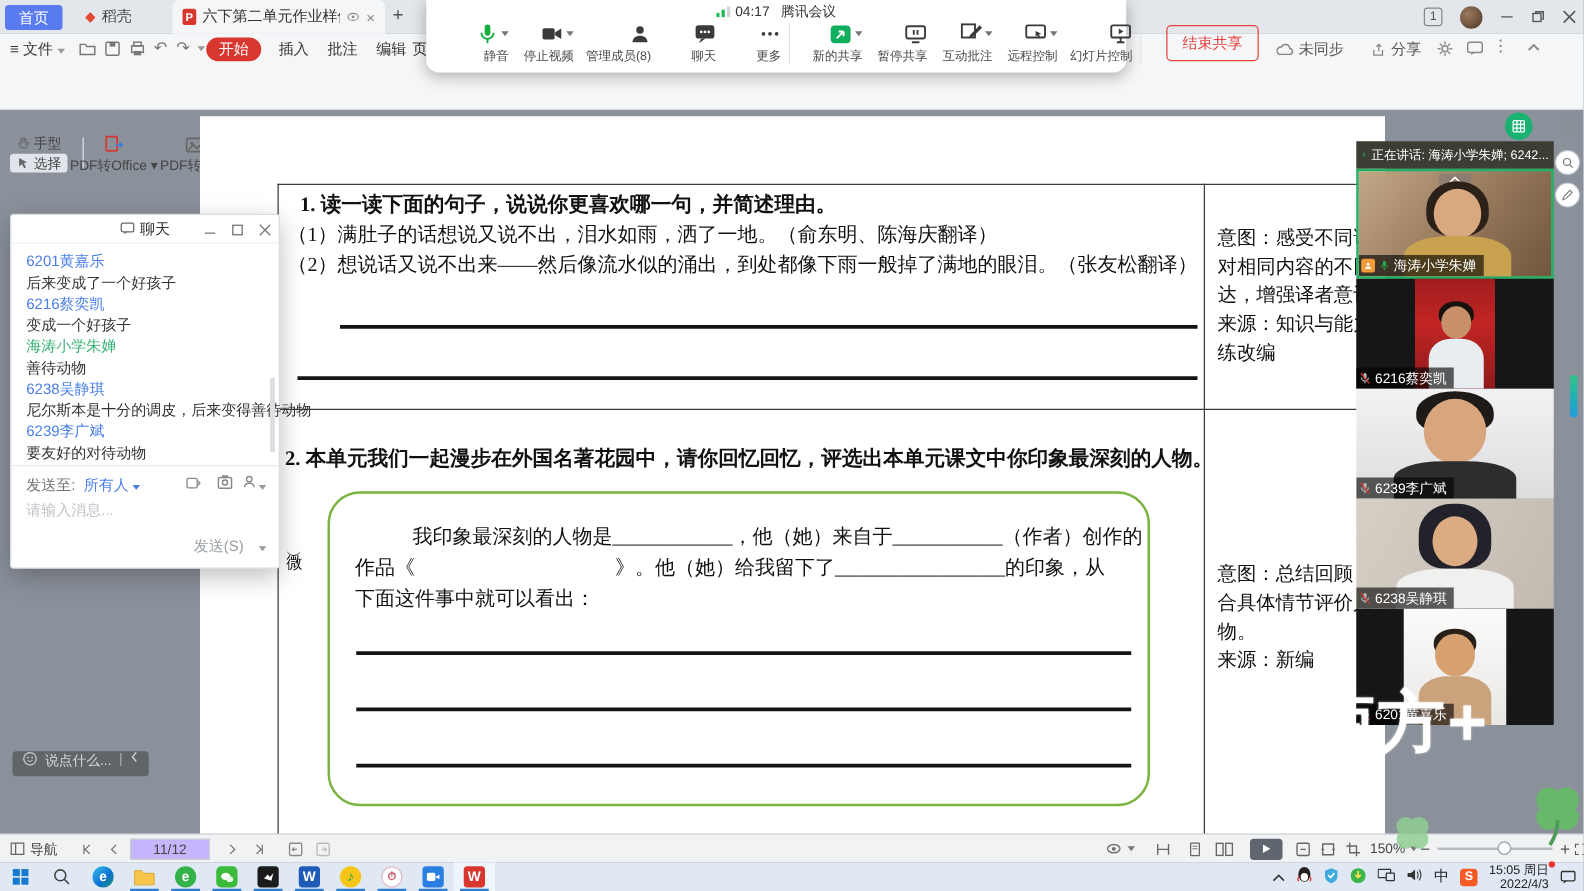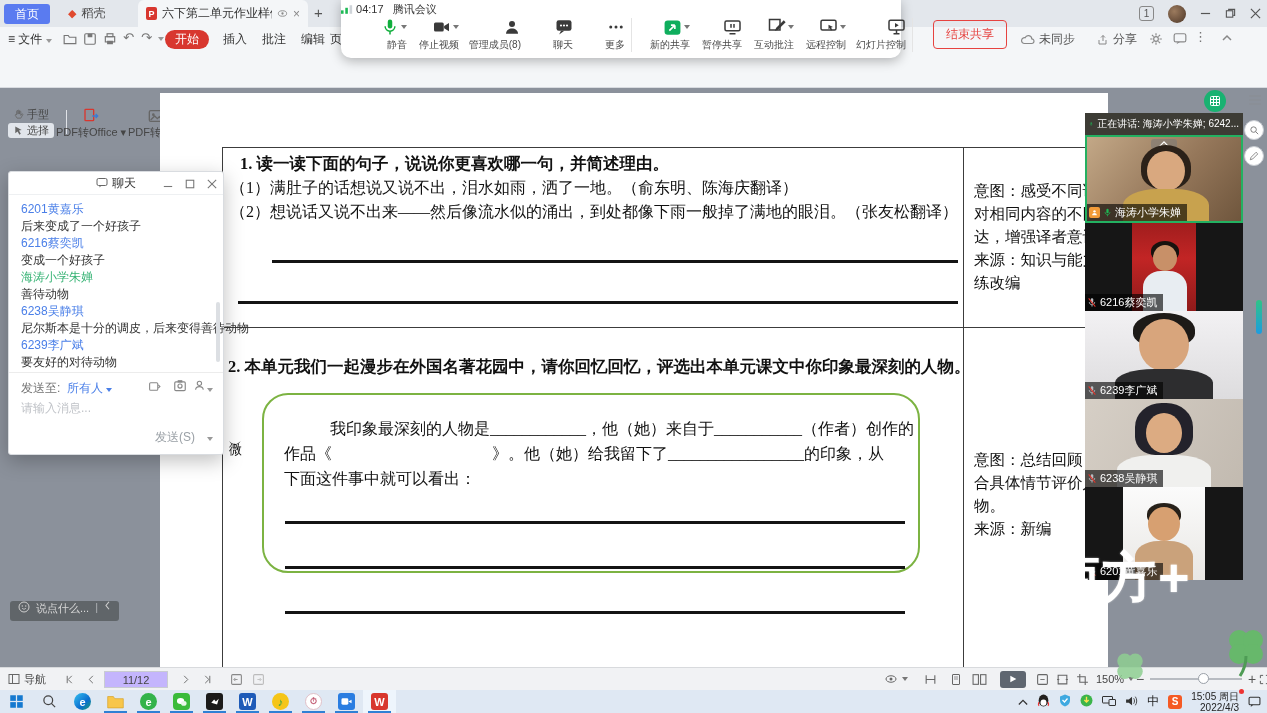--- a/index.html
+++ b/index.html
@@ -34,26 +34,26 @@
   .gico { width:16px; height:16px; }
   .smallstack { position:absolute; display:flex; align-items:center; gap:3px; white-space:nowrap; }
 
   .caret { width:0; height:0; border-left:3.5px solid transparent; border-right:3.5px solid transparent; border-top:4px solid #777; display:inline-block; }
 
   
   .page { position:absolute; left:160px; top:93px; width:948px; height:574px; background:#ffffff; }
   .serif { font-family:"Liberation Serif","DejaVu Serif",serif; color:#111; }
   .tline { position:absolute; background:#141414; height:3px; }
   .thin { position:absolute; background:#3c3c3c; }
-  .greenbox { position:absolute; left:102px; top:300px; width:658px; height:180px; border:2px solid #7cb342; border-radius:26px; }
+  .greenbox { position:absolute; left:102px; top:300px; width:658px; height:252px; border:2px solid #7cb342; border-radius:26px; }
   .notecol { position:absolute; left:814px; width:140px; font-size:15.5px; line-height:23px; }
 
   
   .meeting { position:absolute; left:341px; top:0; width:560px; height:58px; background:#fff; border-radius:0 0 10px 10px; box-shadow:0 3px 12px rgba(0,0,0,.28); z-index:50; }
-  .mstatus { position:absolute; left:0; top:2px; width:100%; text-align:left; font-size:11px; color:#333; }
+  .mstatus { position:absolute; left:0; top:2px; width:100%; text-align:center; font-size:11px; color:#333; }
   .mrow { position:absolute; left:14px; top:16px; display:flex; align-items:flex-start; }
   .mt-btn { display:flex; flex-direction:column; align-items:flex-end; width:52px; cursor:pointer; }
   .mt-top { display:flex; align-items:center; gap:2px; height:22px; }
   .mt-lb { font-size:10px; color:#4a4a4a; white-space:nowrap; }
   .mdiv { width:1px; height:34px; background:#e4e4e4; margin:2px 6px 0 6px; }
   .endshare { margin:4px 0 0 14px; padding:5px 12px; border:1px solid #e64340; border-radius:4px; color:#e64340; font-size:12px; white-space:nowrap; }
 
   
   .chatwin { position:absolute; left:8px; top:171px; width:216px; height:284px; background:#fff; border:1px solid #d9dce0; border-radius:3px; box-shadow:0 6px 20px rgba(0,0,0,.25); z-index:60; font-size:12px; }
   .chead { position:relative; height:23px; border-bottom:1px solid #eef0f2; display:flex; align-items:center; justify-content:center; gap:4px; color:#333; }

